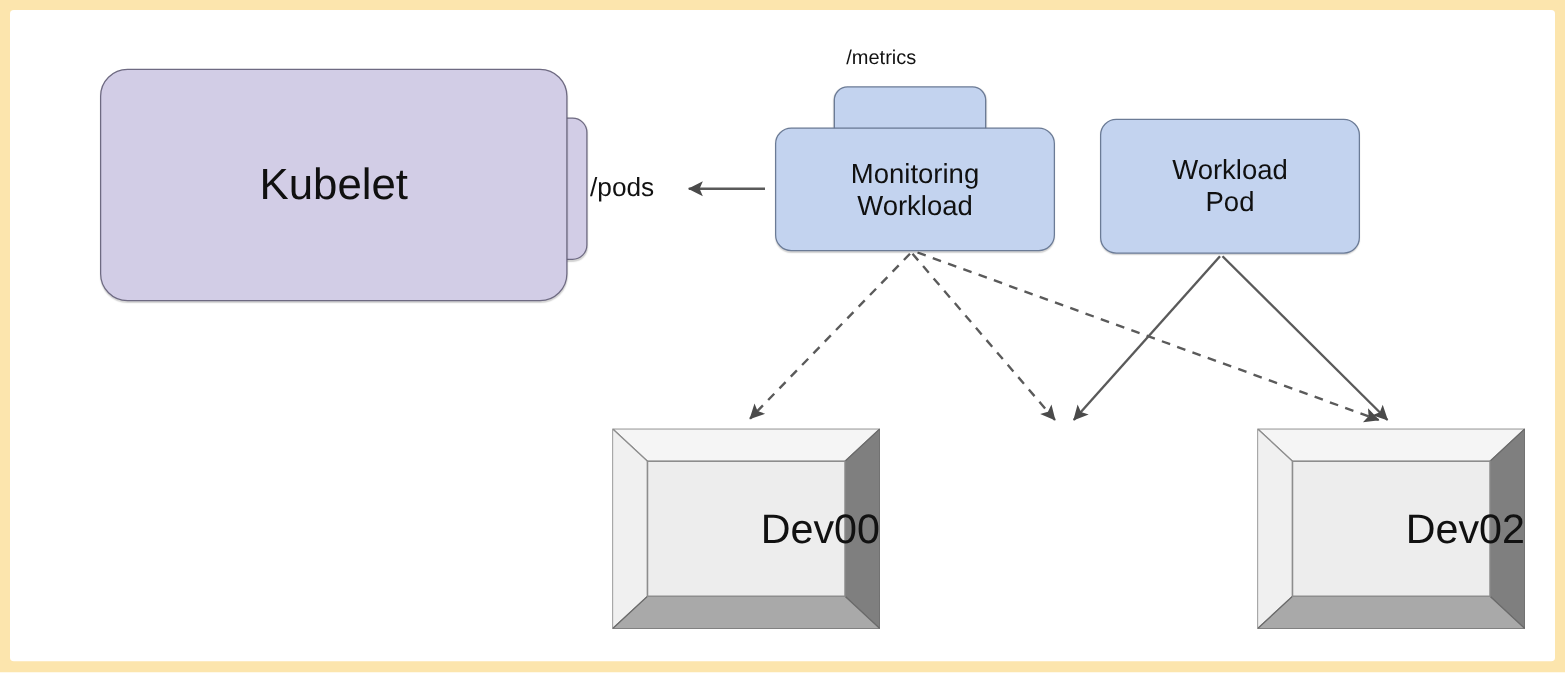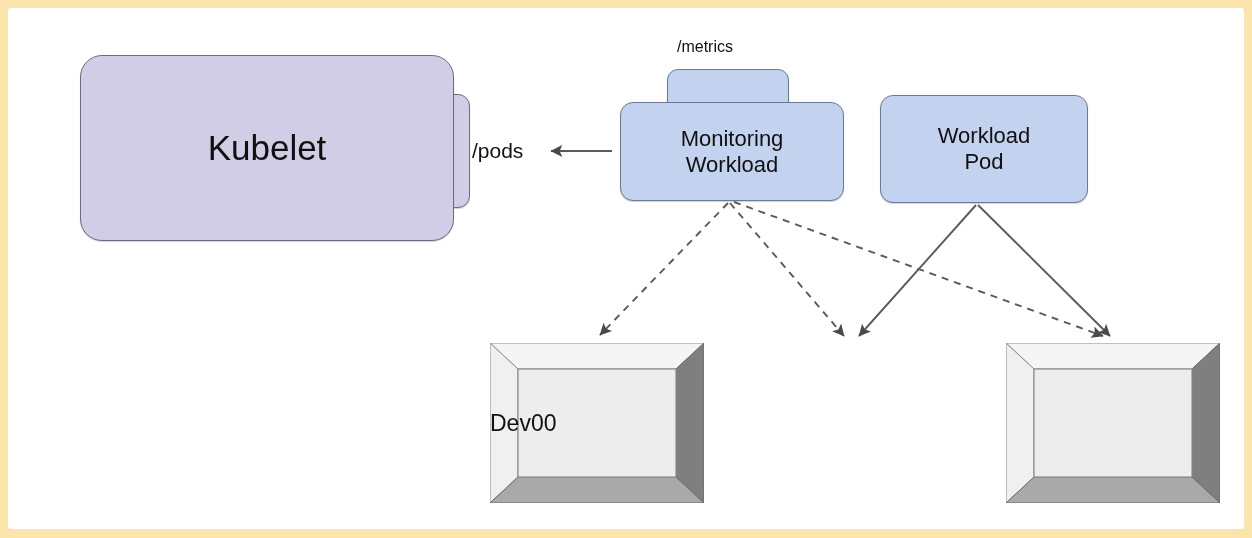--- a/index.html
+++ b/index.html
@@ -110,22 +110,22 @@
     width: 214px;
     height: 160px;
     z-index: 3;
   }
   .device .dev-svg { display: block; }
   .device .dev-label {
     position: absolute;
     left: 0; right: 0;
     top: 50%;
     transform: translateY(-50%);
-    text-align: left;
-    font-size: 23px;
+    text-align: right;
+    font-size: 33px;
     color: #111;
     pointer-events: none;
   }
   #dev00 { left: 482px; top: 335px; }
   #dev01 { left: 740px; top: 335px; }
   #dev02 { left: 998px; top: 335px; }
 
   .plain-text { position: absolute; }
 </style>
 </head>
@@ -207,16 +207,17 @@
 
     <div class="device" id="dev02">
       <svg class="dev-svg" width="214" height="160" viewBox="0 0 214 160">
         <polygon points="0,0 214,0 214,160 0,160" fill="#f2f2f2" stroke="#6f6f6f" stroke-width="1.4"></polygon>
         <polygon points="0,0 214,0 186,26 28,26" fill="#f5f5f5" stroke="#8d8d8d" stroke-width="1"></polygon>
         <polygon points="0,0 28,26 28,134 0,160" fill="#f0f0f0" stroke="#8d8d8d" stroke-width="1"></polygon>
         <polygon points="214,0 214,160 186,134 186,26" fill="#7f7f7f" stroke="#6a6a6a" stroke-width="1"></polygon>
         <polygon points="0,160 28,134 186,134 214,160" fill="#a9a9a9" stroke="#6a6a6a" stroke-width="1"></polygon>
         <rect x="28" y="26" width="158" height="108" fill="#ededed" stroke="#8d8d8d" stroke-width="1.2"></rect>
       </svg>
+      <div class="dev-label">Dev02</div>
     </div>
 
   </div>
 </div>
 
 </body></html>

